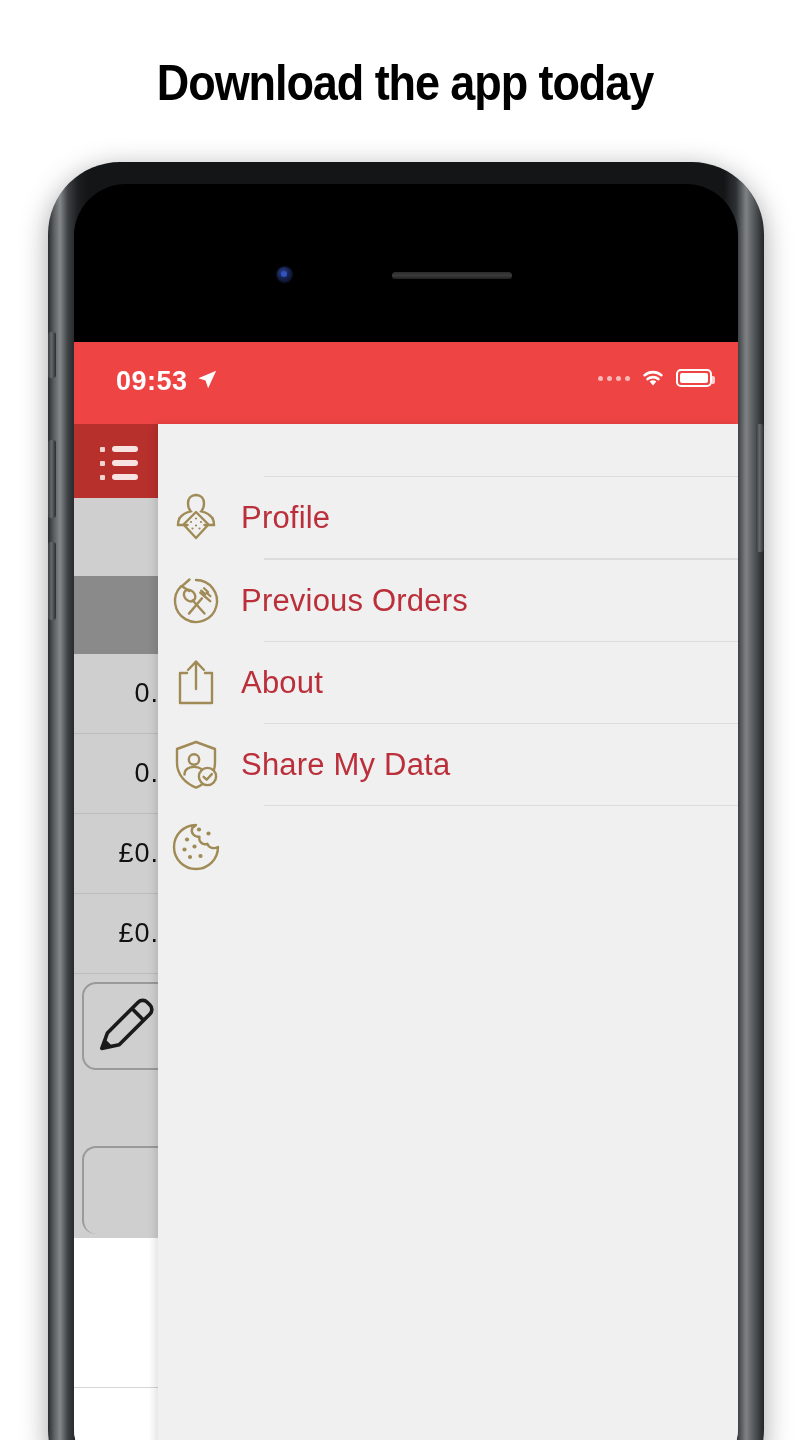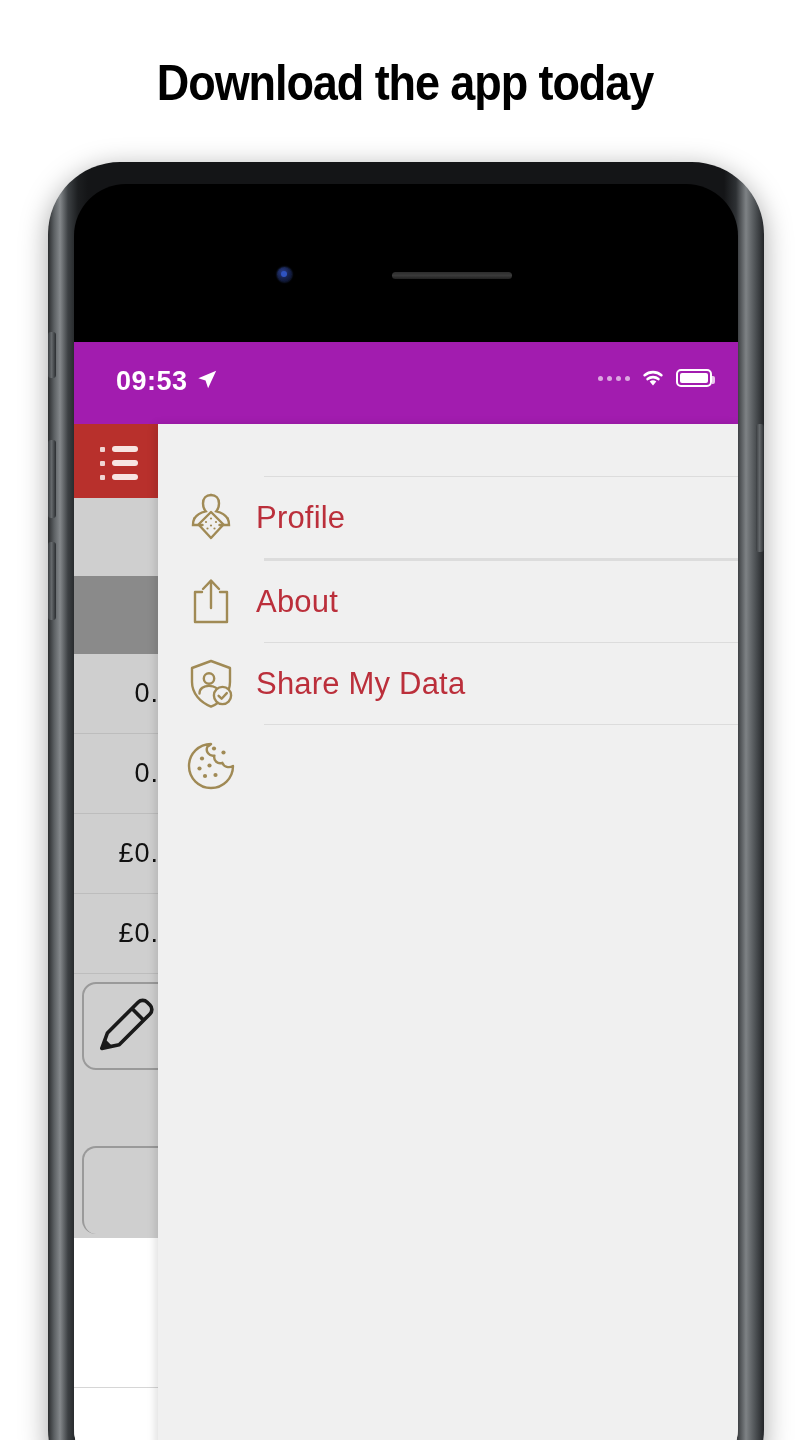--- a/index.html
+++ b/index.html
@@ -75,21 +75,21 @@
   .screen {
     position:absolute; left:0; top:158px;
     width:664px; height:1138px;
     background:#ffffff;
     overflow:hidden;
   }
 
   
   .statusbar {
     position:absolute; left:0; top:0; width:664px; height:82px;
-    background:#a21caf;
+    background:#ef4444;
     color:#fff;
   }
   .status-time {
     position:absolute; left:42px; top:24px;
     font-size:27px; font-weight:bold; letter-spacing:0.5px;
     font-family:"Liberation Sans", sans-serif;
   }
   .loc-arrow { position:absolute; left:122px; top:26px; width:22px; height:24px; }
   .status-right { position:absolute; right:26px; top:26px; display:flex; align-items:center; gap:10px; }
   .sig-dots { display:flex; gap:4px; align-items:center; }
@@ -145,21 +145,21 @@
   
   .drawer {
     position:absolute; left:84px; top:82px; width:580px; bottom:0;
     background:#f0f0f0;
     box-shadow:-3px 0 8px rgba(0,0,0,0.12);
   }
   .menu { position:absolute; left:0; top:52px; width:100%; }
   .menu-item {
     display:flex; align-items:center;
     height:81px;
-    padding-left:22px;
+    padding-left:7px;
   }
   .menu-icon { width:62px; flex:0 0 62px; display:flex; align-items:center; justify-content:center; }
   .menu-icon svg { display:block; }
   .menu-label {
     font-family:"Liberation Sans", sans-serif;
     font-size:31px;
     color:#bb2f3b;
     letter-spacing:0.2px;
     white-space:nowrap;
     padding-left:14px;
@@ -283,20 +283,38 @@
                       <circle cx="29.5" cy="38.5" r="1.1"></circle>
                   </g>
                 </svg>
               </span>
               <span class="menu-label">Profile</span>
             </div>
             <div class="menu-sep"></div>
 
             <div class="menu-sep"></div>
 
+            <div class="menu-item">
+              <span class="menu-icon">
+                <svg width="54" height="54" viewBox="0 0 54 54">
+                  <path d="M27 6 a21 21 0 1 1 -14.8 6.1" fill="none" stroke="#a08a55" stroke-width="2.4" stroke-linecap="round"></path>
+                  <path d="M20.5 5.5 L13 12.2 L20.2 17" fill="none" stroke="#a08a55" stroke-width="2.4" stroke-linejoin="round" stroke-linecap="round"></path>
+                  <ellipse cx="20.6" cy="21.6" rx="5.1" ry="6.4" transform="rotate(-42 20.6 21.6)" fill="none" stroke="#a08a55" stroke-width="2.4"></ellipse>
+                  <line x1="23.6" y1="26.3" x2="35.5" y2="39.5" stroke="#a08a55" stroke-width="2.4" stroke-linecap="round"></line>
+                  <g stroke="#a08a55" stroke-width="2.2" stroke-linecap="round">
+                    <line x1="32.2" y1="16.6" x2="36.4" y2="20.4"></line>
+                    <line x1="35.0" y1="14.2" x2="39.0" y2="18.0"></line>
+                    <line x1="37.6" y1="18.6" x2="41.4" y2="22.3"></line>
+                  </g>
+                  <path d="M31.3 18.6 L41.2 27.2" fill="none" stroke="#a08a55" stroke-width="2.4" stroke-linecap="round"></path>
+                  <line x1="33.0" y1="24.3" x2="20.0" y2="39.6" stroke="#a08a55" stroke-width="2.4" stroke-linecap="round"></line>
+                </svg>
+              </span>
+              <span class="menu-label">Previous Orders</span>
+            </div>
             <div class="menu-sep"></div>
 
             <div class="menu-item">
               <span class="menu-icon">
                 <svg width="46" height="54" viewBox="0 0 46 54">
                   <path d="M14 17 H7 V47 H39 V17 H32" fill="none" stroke="#a08a55" stroke-width="2.4" stroke-linecap="round" stroke-linejoin="round"></path>
                   <line x1="23" y1="6" x2="23" y2="33" stroke="#a08a55" stroke-width="2.4" stroke-linecap="round"></line>
                   <path d="M15 14 L23 5.6 L31 14" fill="none" stroke="#a08a55" stroke-width="2.4" stroke-linecap="round" stroke-linejoin="round"></path>
                 </svg>
               </span>

